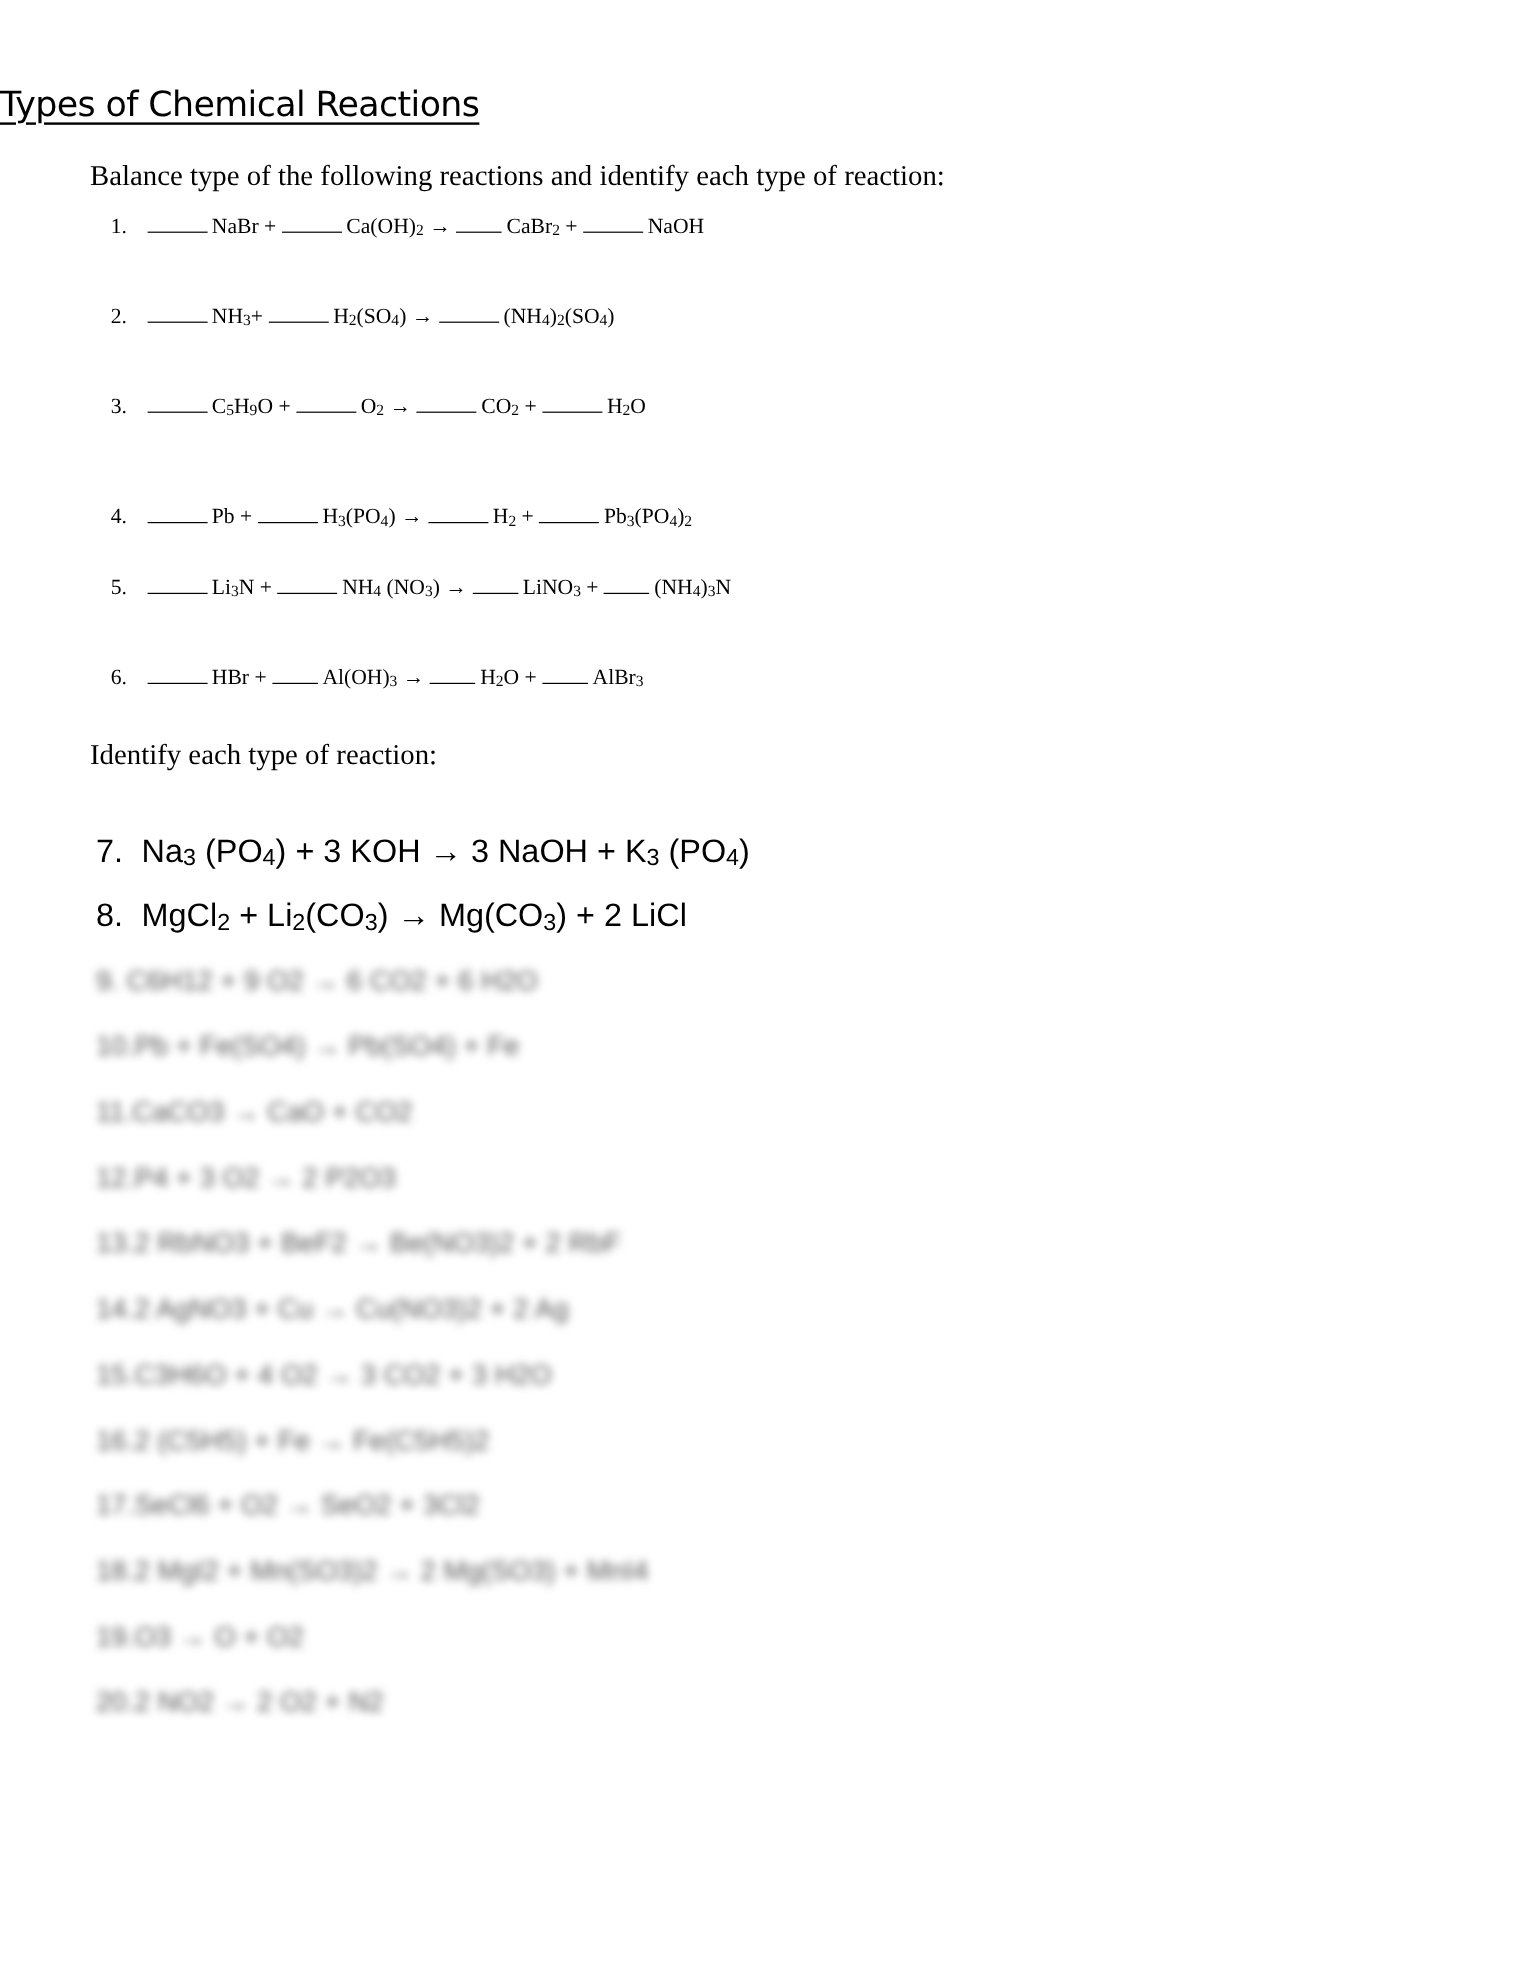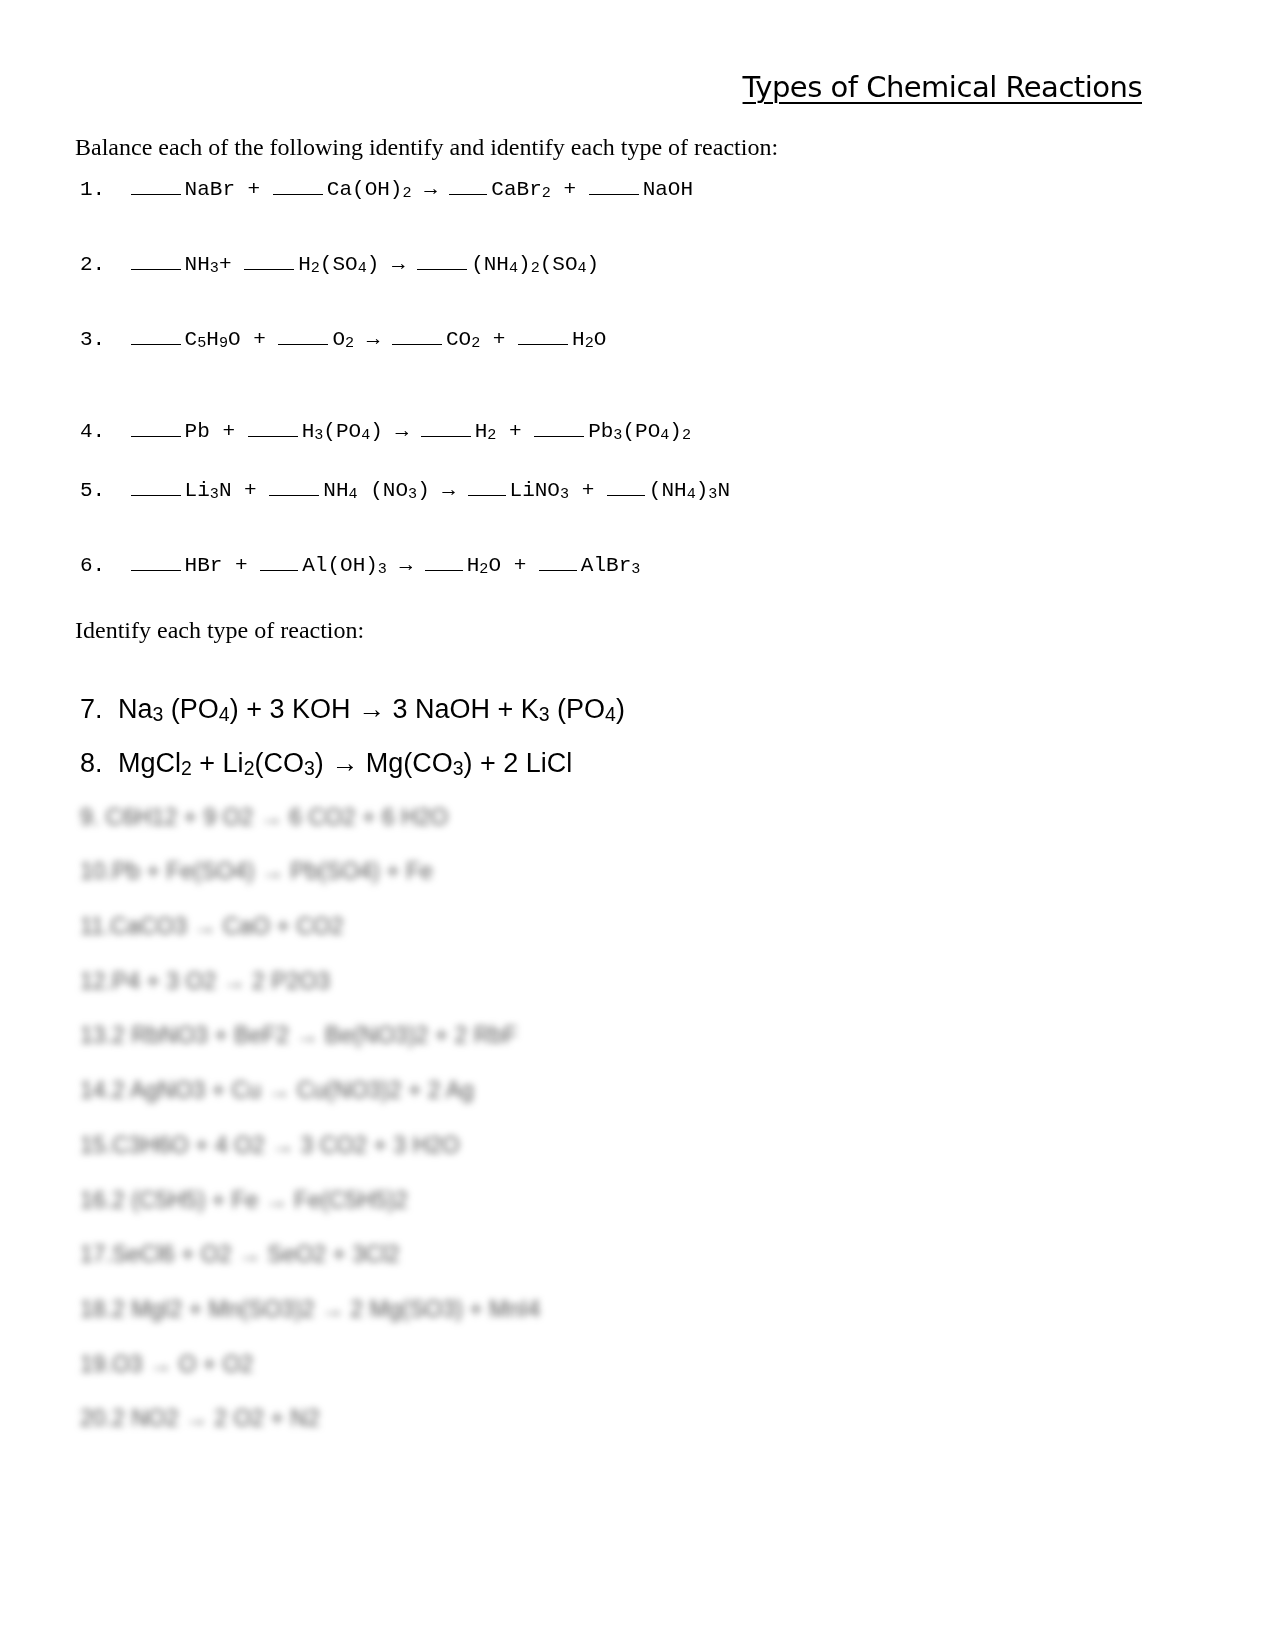--- a/index.html
+++ b/index.html
@@ -1,35 +1,35 @@
 <!DOCTYPE html>
 <html><head>
 <meta charset="utf-8">
 <style>
   html,body{margin:0;padding:0;background:#ffffff;}
   body{width:1275px;height:1650px;position:relative;overflow:hidden;color:#000;}
-  .title{position:absolute;left:0;width:1142px;top:70px;text-align:right;
+  .title{position:absolute;left:0;width:1142px;top:70px;text-align:left;
     font-family:"DejaVu Sans",sans-serif;font-size:29px;letter-spacing:-0.5px;}
   .title span{text-decoration:underline;text-underline-offset:5px;text-decoration-thickness:2px;}
   .instr{position:absolute;left:75px;font-family:"Liberation Serif",serif;font-size:24px;}
-  .eq{position:absolute;left:80px;font-family:Liberation Mono, monospace;font-size:21px;white-space:nowrap;}
+  .eq{position:absolute;left:80px;font-family:Liberation Serif, serif;font-size:18px;white-space:nowrap;text-align:center;}
   .eq .num{display:inline-block;width:38px;}
   .eq .blank{display:inline-block;border-bottom:1.5px solid #000;height:1px;vertical-align:baseline;margin:0 4px 0 0;}
   .eq2{position:absolute;left:80px;font-family:"Liberation Sans",sans-serif;font-size:27px;white-space:nowrap;}
   .eq2 .num{display:inline-block;width:38px;}
   sub{font-size:0.72em;vertical-align:-0.15em;line-height:0;}
   .blur{position:absolute;left:80px;font-family:"Liberation Sans",sans-serif;font-size:23px;white-space:nowrap;
     color:#555;filter:blur(3.5px);}
 </style>
 </head>
 <body>
 
 <div class="title"><span>Types of Chemical Reactions</span></div>
 
-<div class="instr" style="top:134px">Balance each of the following identify and identify each type of reaction:</div>
+<div class="instr" style="top:134px">Balance type of the following reactions and identify each type of reaction:</div>
 
 <div class="eq" style="top:178px">
   <span class="num">1.</span>
   <span class="blank" style="width:50px"></span>NaBr + <span class="blank" style="width:50px"></span>Ca(OH)<sub>2</sub> → <span class="blank" style="width:38px"></span>CaBr<sub>2</sub> + <span class="blank" style="width:50px"></span>NaOH
 </div>
 
 <div class="eq" style="top:253px">
   <span class="num">2.</span>
   <span class="blank" style="width:50px"></span>NH<sub>3</sub>+ <span class="blank" style="width:50px"></span>H<sub>2</sub>(SO<sub>4</sub>) → <span class="blank" style="width:50px"></span>(NH<sub>4</sub>)<sub>2</sub>(SO<sub>4</sub>)
 </div>

